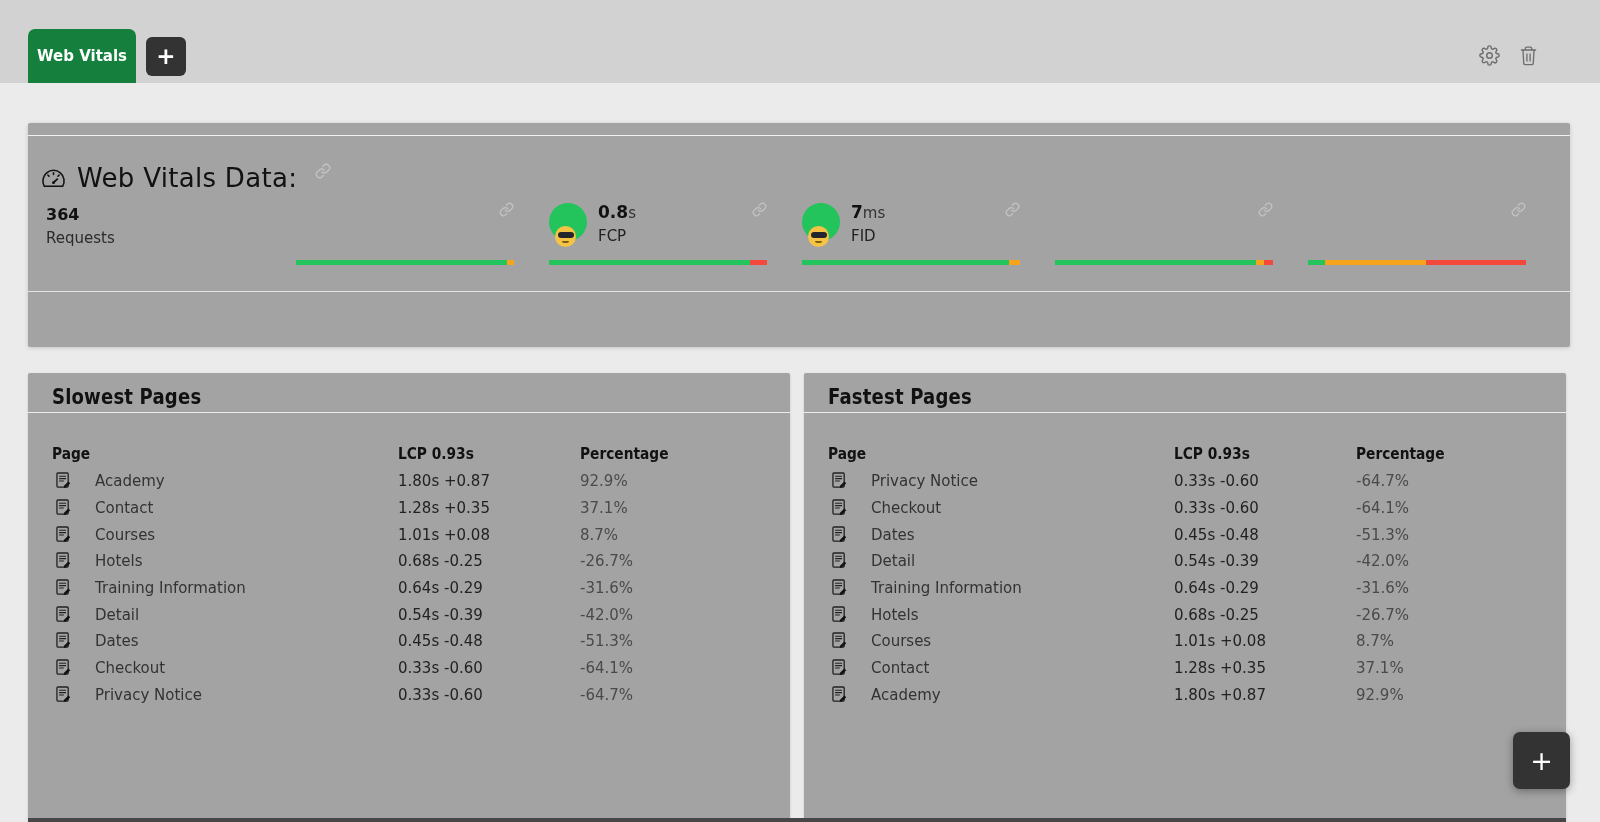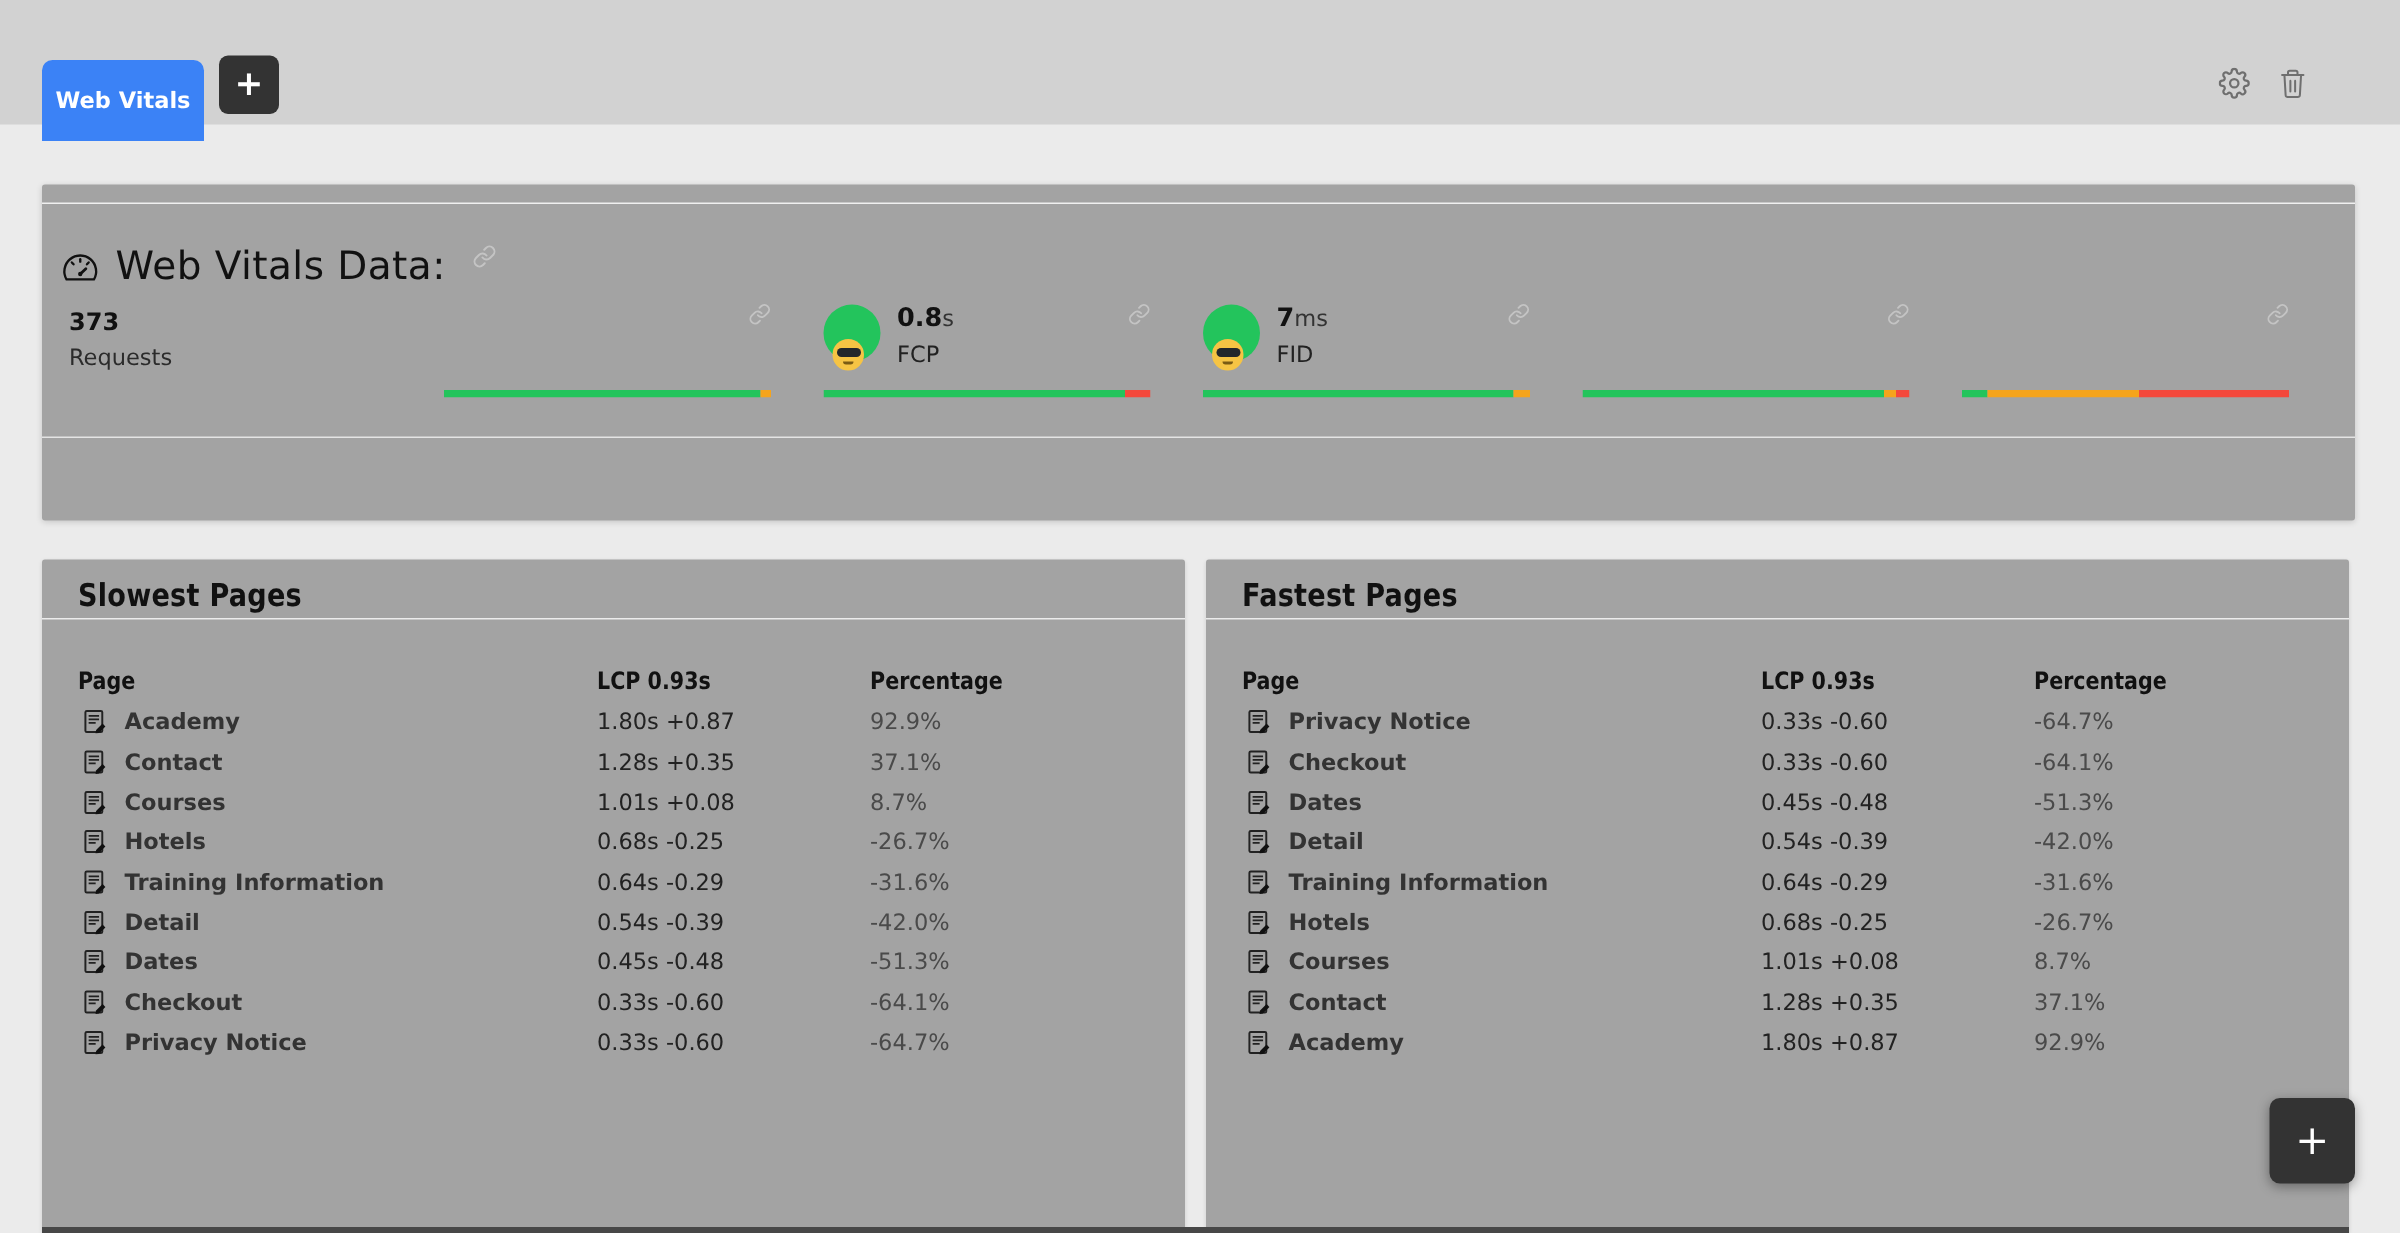--- a/index.html
+++ b/index.html
@@ -5,24 +5,23 @@
   * { box-sizing: border-box; margin: 0; padding: 0; }
   html,body { width:1600px; height:822px; }
   body {
     font-family: "DejaVu Sans", "Liberation Sans", sans-serif;
     background:#ebebeb; position:relative; overflow:hidden; color:#222;
   }
   
   .topbar { position:absolute; left:0; top:0; width:1600px; height:83px; background:#d2d2d2; }
   .tab {
     position:absolute; left:28px; top:29px; width:108px; height:54px;
-    background:#3b82f6; border-radius:7px 7px 0 0; color:#fff;
+    background:#15803d; border-radius:7px 7px 0 0; color:#fff;
     font-size:15px; font-weight:700; display:flex; align-items:center; justify-content:center;
     cursor:pointer;
-    margin-top:11px;
   }
   .add-tab {
     position:absolute; left:146px; top:37px; width:40px; height:39px;
     background:#333; border-radius:6px; color:#fff; font-size:23px; font-weight:700;
     display:flex; align-items:center; justify-content:center; cursor:pointer; line-height:1;
   }
   .topbar-actions { position:absolute; right:62px; top:45px; display:flex; gap:19px; align-items:center; }
   .topbar-actions svg { cursor:pointer; }
 
   
@@ -73,21 +72,21 @@
   .panel { position:absolute; top:373px; width:762px; height:449px; background:#a3a3a3;
     border-radius:2px; box-shadow:0 1px 3px rgba(0,0,0,.13); }
   .panel.left { left:28px; } .panel.right { left:804px; }
   .panel-title-row { height:40px; border-bottom:1px solid #ececec; padding:12px 0 0 24px; }
   .cond { font-weight:700; display:inline-block; transform:scaleX(.86); transform-origin:left center; color:#111; }
   .panel-title { font-size:21px; letter-spacing:.2px; }
   .ptable { padding:0 24px; }
   .thead { display:grid; grid-template-columns:346px 182px auto; margin-top:31px; height:24px; }
   .thead .cond { font-size:16px; }
   .trow { display:grid; grid-template-columns:346px 182px auto; height:26.7px; align-items:center; cursor:pointer; }
-  .cell-page { display:flex; align-items:center; gap:12px; padding-left:4px; font-size:15px; color:#333;font-weight:bold; }
+  .cell-page { display:flex; align-items:flex-start; gap:24px; padding-left:4px; font-size:15px; color:#333; }
   .cell-val { font-size:15px; color:#222; }
   .cell-pct { font-size:15px; color:#4a4a4a; }
 
   
   .fab { position:absolute; left:1513px; top:732px; width:57px; height:57px; background:#333;
     border-radius:7px; color:#fff; font-size:27px; display:flex; align-items:center; justify-content:center;
     box-shadow:0 2px 8px rgba(0,0,0,.35); cursor:pointer; line-height:1; }
 
   .bottom-edge { position:absolute; left:28px; top:818px; width:1538px; height:4px; background:#474747; }
 </style>
@@ -128,21 +127,21 @@
       <circle cx="13" cy="16" r="1.4" fill="#111" stroke="none"></circle>
     </svg>
     <span class="overview-title">Web Vitals Data:</span>
     <svg class="title-link" width="16" height="16" viewBox="0 0 24 24" fill="none" stroke="#c4c4c4" stroke-width="2" stroke-linecap="round" stroke-linejoin="round">
       <path d="M10 13a5 5 0 0 0 7.54.54l3-3a5 5 0 0 0-7.07-7.07l-1.72 1.71"></path>
       <path d="M14 11a5 5 0 0 0-7.54-.54l-3 3a5 5 0 0 0 7.07 7.07l1.71-1.71"></path>
     </svg>
   </div>
 
   <div class="requests-block">
-    <div class="requests-value">373</div>
+    <div class="requests-value">364</div>
     <div class="requests-label">Requests</div>
   </div>
 
   <div id="metrics-row">
       <div class="metric" style="left: 268px;">
     <svg class="metric-link" width="15" height="15" viewBox="0 0 24 24" fill="none" stroke="#c4c4c4" stroke-width="2" stroke-linecap="round" stroke-linejoin="round">
   <path d="M10 13a5 5 0 0 0 7.54.54l3-3a5 5 0 0 0-7.07-7.07l-1.72 1.71"></path>
   <path d="M14 11a5 5 0 0 0-7.54-.54l-3 3a5 5 0 0 0 7.07 7.07l1.71-1.71"></path>
         </svg>
     <div class="metric-bar">

